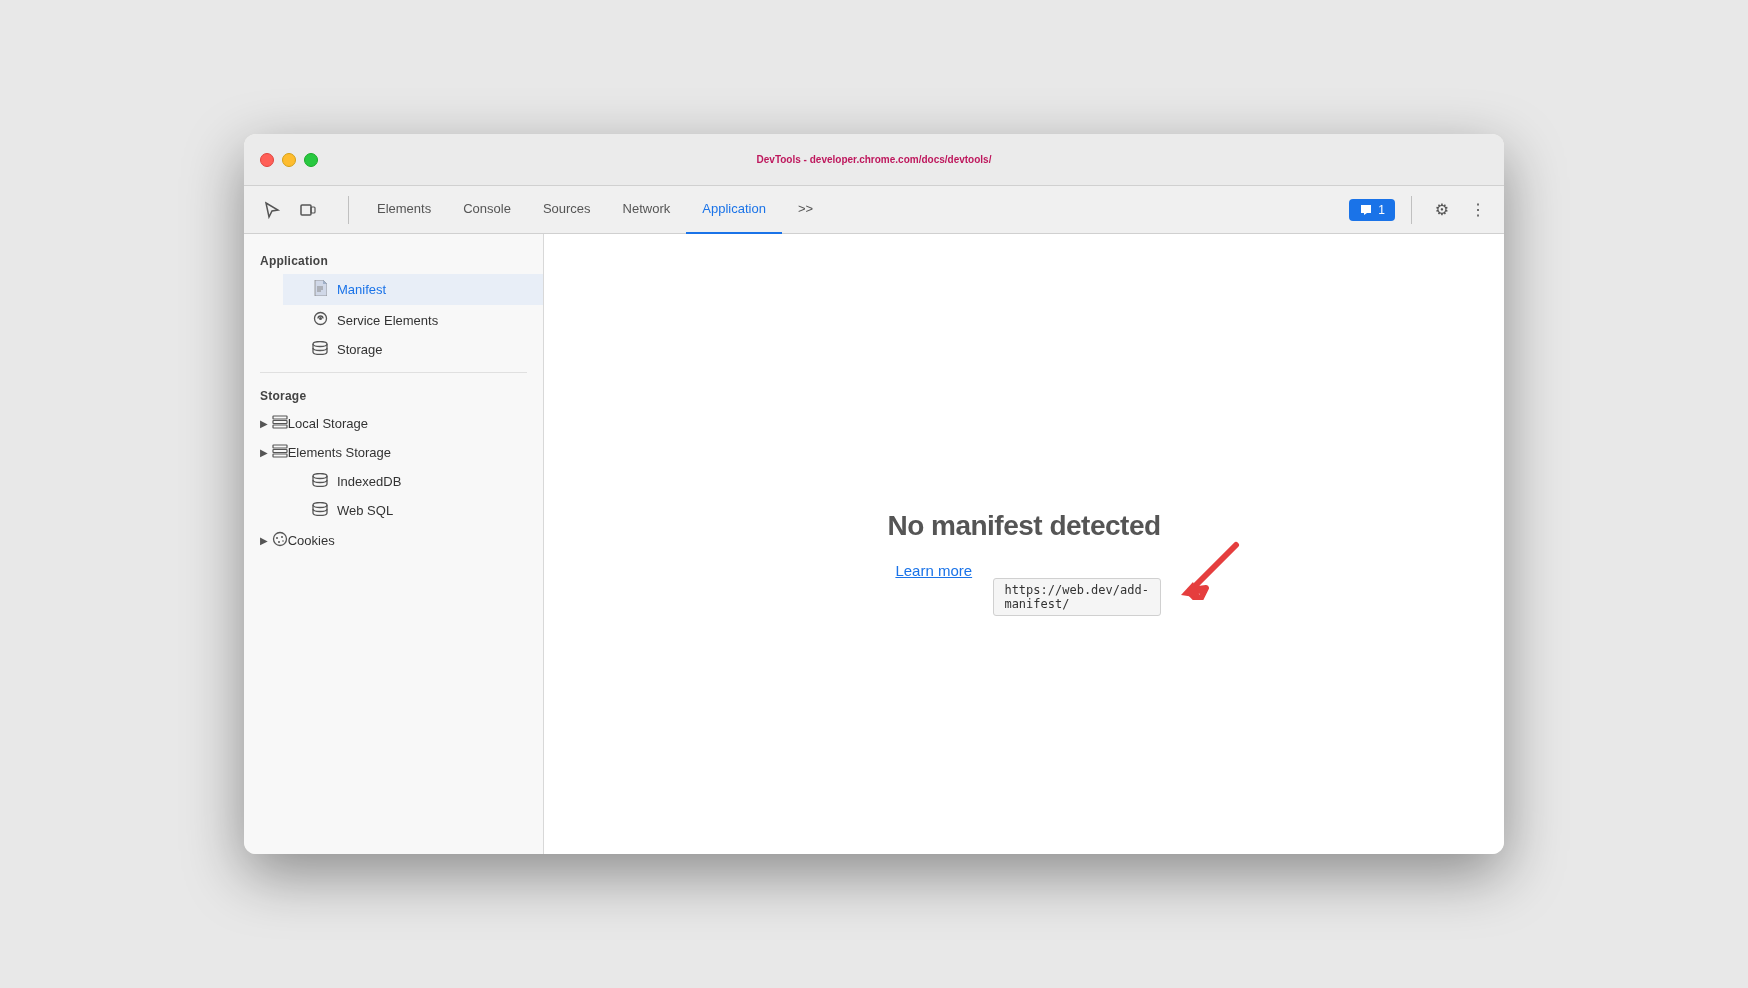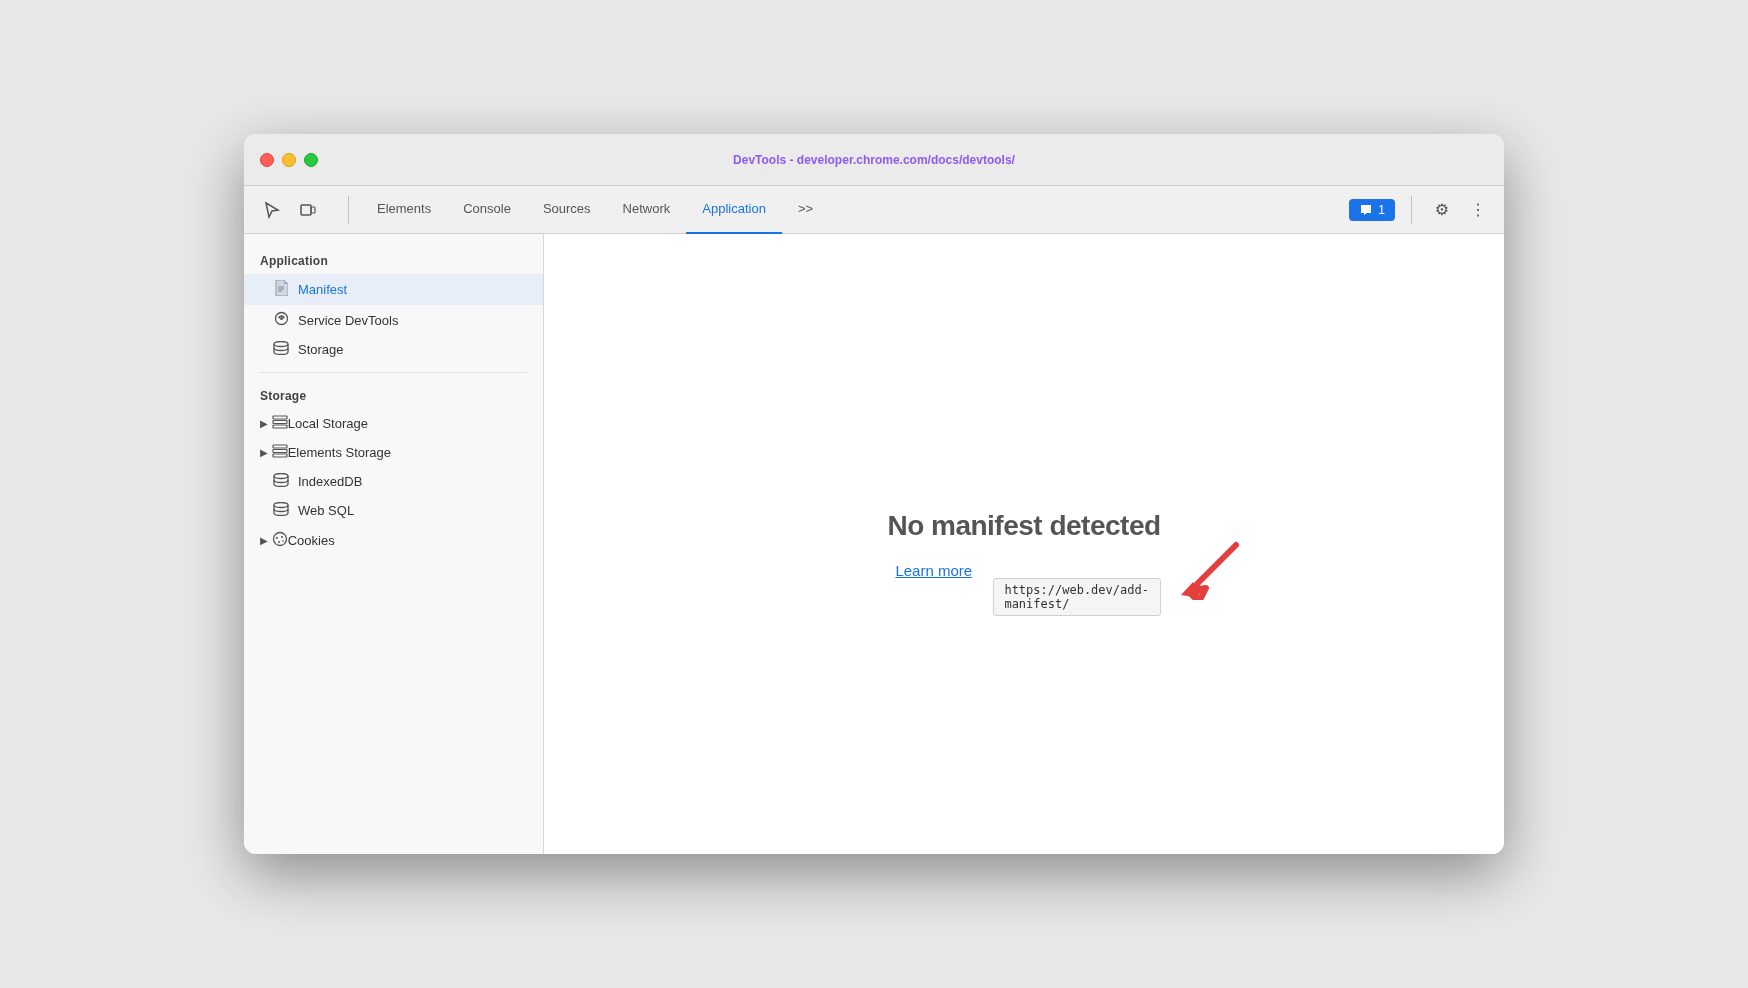--- a/index.html
+++ b/index.html
@@ -42,23 +42,23 @@
       height: 14px;
       border-radius: 50%;
     }
     .tl-close { background: #ff5f57; border: 1px solid #e0443e; }
     .tl-min { background: #febc2e; border: 1px solid #d4a017; }
     .tl-max { background: #28c840; border: 1px solid #1aab29; }
     .title-bar-text {
       position: absolute;
       left: 50%;
       transform: translateX(-50%);
-      font-size: 12px;
+      font-size: 10px;
       font-weight: 600;
-      color: #8b5cf6;
+      color: #be185d;
     }
     
     .toolbar {
       background: #f0f0f0;
       height: 48px;
       display: flex;
       align-items: center;
       padding: 0 12px;
       border-bottom: 1px solid #d0d0d0;
       gap: 4px;
@@ -170,20 +170,21 @@
     }
     .sidebar-item {
       display: flex;
       align-items: center;
       gap: 8px;
       padding: 6px 16px 6px 28px;
       font-size: 13px;
       color: #333;
       cursor: pointer;
       border-radius: 0;
+      margin-left: 39px;
     }
     .sidebar-item.active {
       background: #e8eef7;
       color: #1a73e8;
     }
     .sidebar-item .item-icon {
       font-size: 14px;
       width: 18px;
       text-align: center;
       color: #555;
@@ -335,21 +336,21 @@
       </div>
 
       <div class="sidebar-item">
         <span class="item-icon">
           <svg width="15" height="15" viewBox="0 0 15 15" fill="none">
             <circle cx="7.5" cy="7.5" r="6" stroke="#555" stroke-width="1.3"></circle>
             <path d="M5 7.5a2.5 2.5 0 015 0" stroke="#555" stroke-width="1.3" fill="none"></path>
             <circle cx="7.5" cy="7.5" r="1.5" fill="#555"></circle>
           </svg>
         </span>
-        <span class="item-label">Service DevTools</span>
+        <span class="item-label">Service Elements</span>
       </div>
 
       <div class="sidebar-item">
         <span class="item-icon">
           <svg width="16" height="14" viewBox="0 0 16 14" fill="none">
             <ellipse cx="8" cy="3" rx="7" ry="2.5" stroke="#555" stroke-width="1.3"></ellipse>
             <path d="M1 3v4c0 1.38 3.13 2.5 7 2.5S15 8.38 15 7V3" stroke="#555" stroke-width="1.3"></path>
             <path d="M1 7v4c0 1.38 3.13 2.5 7 2.5S15 12.38 15 11V7" stroke="#555" stroke-width="1.3"></path>
           </svg>
         </span>

